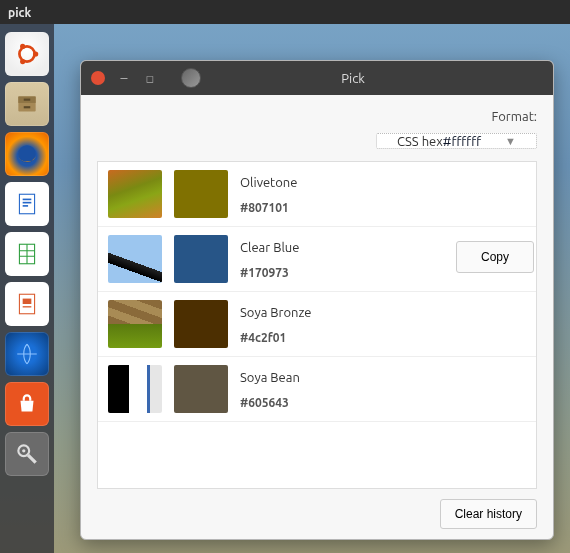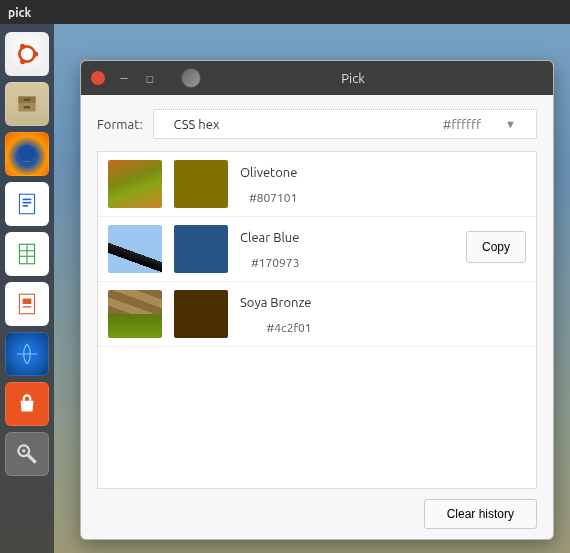--- a/index.html
+++ b/index.html
@@ -53,53 +53,53 @@
   .tbtn.min { color:#aaa; font-size: 14px; line-height:1; }
   .tbtn.max { color:#aaa; font-size: 10px; }
   .titlebar .picker {
     margin-left: 12px; width: 20px; height: 20px; border-radius: 50%;
     background: linear-gradient(135deg,#666,#999);
     border: 1px solid #555;
   }
   .titlebar .title { flex:1; text-align:center; font-size: 13px; margin-right: 50px; }
 
   .content { padding: 14px 16px 10px 16px; display:flex; flex-direction:column; flex:1; }
-  .format-row { display:flex; align-items:center; gap:10px; margin-bottom: 12px; }
+  .format-row { display:flex; align-items:flex-end; gap:10px; margin-bottom: 12px; flex-direction: column; }
   .format-row label { font-size: 13px; color:#444; }
   .format-select {
     flex:1; height: 30px; border: 1px dotted #bbb; border-radius: 2px;
     background:#fff; display:flex; align-items:center; padding: 0 20px;
     font-size: 13px; color:#333; justify-content: space-between;
   }
-  .format-select .preview { color:#737373; }
+  .format-select .preview { color:#0f172a; }
   .format-select .chev { color:#888; font-size: 11px; margin-left: 10px; }
 
   .list {
     border: 1px solid #ddd; background:#fff; flex:1; overflow:auto;
   }
   .row {
     display:flex; align-items:center; padding: 8px 10px; gap: 12px;
     border-bottom: 1px solid #eee; position: relative;
   }
   .thumb {
     width: 54px; height: 48px; border-radius: 2px; flex-shrink:0;
     background-size: cover; background-position:center;
   }
   .swatch { width: 54px; height: 48px; border-radius: 2px; flex-shrink:0; }
-  .meta { display:flex; flex-direction:column; gap:12px;text-align:right; }
+  .meta { display:flex; flex-direction:column; gap:12px; }
   .cname { font-size: 13px; color:#333; }
-  .code  { font-size: 12px; color:#555; }
+  .code  { font-size: 12px; color:#555;font-weight:bold; }
   .copy-btn {
-    position:absolute; right: 10px; top: 14px;
-    padding: 8px 15px; font-size: 12px; border:1px solid #ccc;
+    position:absolute; right: 2px; top: 14px;
+    padding: 8px 24px; font-size: 12px; border:1px solid #ccc;
     background:#fafafa; border-radius: 3px;
   }
   .footer { display:flex; justify-content:flex-end; padding-top:10px; }
   .clear-btn {
-    padding: 7px 22px; font-size: 12px; border:1px solid #ccc;
+    padding: 7px 14px; font-size: 12px; border:1px solid #ccc;
     background:#fafafa; border-radius: 3px;
   }
 
   .thumb.t0 { background: linear-gradient(160deg,#c96a20 0%, #7a8a12 40%, #8aa516 60%, #d08028 100%); }
   .thumb.t1 { background: linear-gradient(200deg,#9cc6ef 55%, #222 55%, #000 70%, #9cc6ef 70%); }
   .thumb.t2 { background: repeating-linear-gradient(20deg,#8a6a3a 0 8px,#a88b55 8px 16px), linear-gradient(#5a7a0f,#759c12); background-blend-mode: normal; background-size: 100% 50%, 100% 50%; background-position: top, bottom; background-repeat:no-repeat; }
   .thumb.t3 { background: linear-gradient(90deg,#000 0 38%, #fff 38% 72%, #3a68b0 72% 78%, #e6e6e6 78%); position:relative; }
 </style>
 </head>
 <body>
@@ -215,19 +215,27 @@
         <button class="copy-btn">Copy</button>
       </div>
       <div class="row">
         <div class="thumb t2"></div>
         <div class="swatch" style="background:#4c2f01"></div>
         <div class="meta">
           <span class="cname">Soya Bronze</span>
           <span class="code">#4c2f01</span>
         </div>
       </div>
+      <div class="row">
+        <div class="thumb t3"></div>
+        <div class="swatch" style="background:#605643"></div>
+        <div class="meta">
+          <span class="cname">Soya Bean</span>
+          <span class="code">#605643</span>
+        </div>
+      </div>
     </div>
 
     <div class="footer">
       <button class="clear-btn">Clear history</button>
     </div>
   </div>
 </div>
 
 </body></html>

